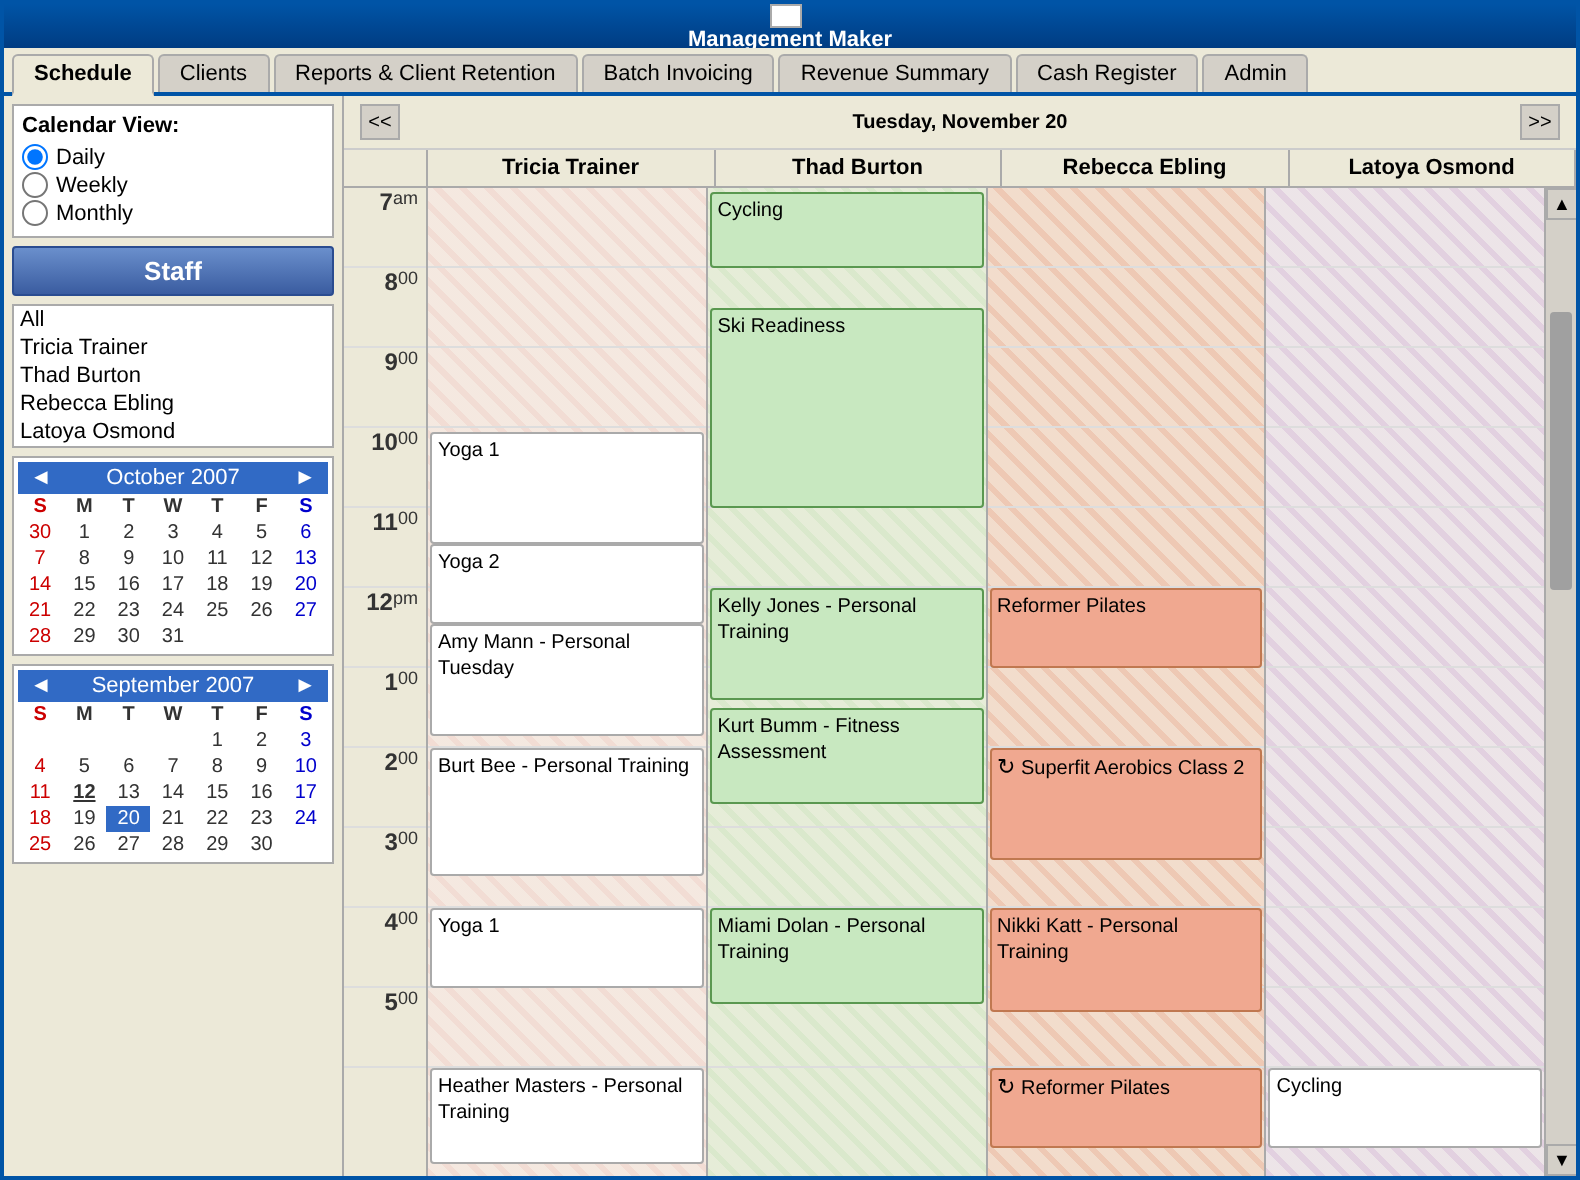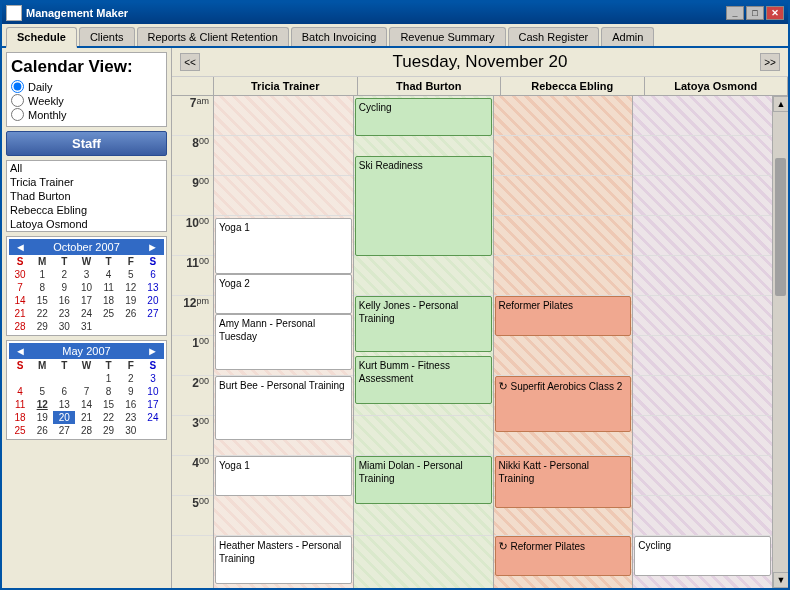--- a/index.html
+++ b/index.html
@@ -1,41 +1,41 @@
 <!DOCTYPE html>
 <html><head>
   <meta charset="utf-8">
   <style>
     * { box-sizing: border-box; margin: 0; padding: 0; font-family: 'Tahoma', 'Arial', sans-serif; font-size: 11px; }
     body { background: #d4d0c8; width: 790px; height: 590px; overflow: hidden; }
 
     
     .window { width: 790px; height: 590px; border: 2px solid #0054a6; background: #ece9d8; display: flex; flex-direction: column; }
-    .title-bar { background: linear-gradient(to bottom, #0054a6, #003c82); height: 22px; display: flex; align-items: center; padding: 0 4px; color: white; font-weight: bold; font-size: 12px; user-select: none; }
+    .title-bar { background: linear-gradient(to bottom, #0054a6, #003c82); height: 22px; display: flex; align-items: center; padding: 0 4px; color: white; font-weight: bold; font-size: 12px; user-select: none; flex-direction: column; }
     .title-bar-icon { width: 16px; height: 16px; margin-right: 4px; background: #fff; border: 1px solid #aaa; display: flex; align-items: center; justify-content: center; font-size: 9px; }
     .title-bar-controls { margin-left: auto; display: flex; gap: 2px; }
     .title-btn { width: 18px; height: 14px; background: #c0c0c0; border: 1px solid #888; display: flex; align-items: center; justify-content: center; font-size: 9px; cursor: pointer; color: #000; }
 
     
     .menu-bar { background: #ece9d8; height: 20px; display: flex; align-items: center; padding: 0 4px; border-bottom: 1px solid #aaa; }
     .menu-item { padding: 2px 8px; cursor: pointer; font-size: 11px; }
 
     
     .tab-bar { background: #ece9d8; display: flex; align-items: flex-end; padding: 3px 4px 0 4px; border-bottom: 2px solid #0054a6; }
     .tab { padding: 3px 10px; border: 1px solid #aaa; border-bottom: none; background: #d4d0c8; cursor: pointer; margin-right: 2px; font-size: 11px; border-radius: 3px 3px 0 0; }
     .tab.active { background: #ece9d8; border-bottom: 2px solid #ece9d8; font-weight: bold; margin-bottom: -2px; }
 
     
     .main-content { display: flex; flex: 1; overflow: hidden; }
 
     
     .left-panel { width: 170px; min-width: 170px; background: #ece9d8; border-right: 1px solid #aaa; padding: 4px; display: flex; flex-direction: column; gap: 4px; overflow: hidden; }
 
     .calendar-view-box { border: 1px solid #aaa; padding: 4px; background: #fff; }
-    .calendar-view-title { font-weight: bold; margin-bottom: 3px; font-size: 17px; }
+    .calendar-view-title { font-weight: bold; margin-bottom: 3px; font-size: 11px; }
     .radio-row { display: flex; align-items: center; gap: 4px; margin: 1px 0; font-size: 11px; }
     .radio-row input { margin: 0; }
 
     .staff-btn { background: linear-gradient(to bottom, #6a8fcc, #3a5ca0); color: white; font-weight: bold; text-align: center; padding: 4px; border: 1px solid #2a4c90; font-size: 13px; border-radius: 2px; cursor: pointer; }
 
     .staff-list { border: 1px solid #aaa; background: #fff; min-height: 60px; }
     .staff-list-item { padding: 1px 3px; cursor: pointer; font-size: 11px; }
     .staff-list-item.all { background: #fff; }
 
     .mini-cal { border: 1px solid #aaa; background: #fff; font-size: 10px; padding: 2px; }
@@ -46,21 +46,21 @@
     .mini-cal td { text-align: center; font-size: 10px; padding: 1px; cursor: pointer; color: #333; }
     .mini-cal td.today { background: #316ac5; color: white; }
     .mini-cal td.other-month { color: #aaa; }
     .mini-cal td.sat, .mini-cal th.sat { color: #0000cc; }
     .mini-cal td.sun, .mini-cal th.sun { color: #cc0000; }
 
     
     .schedule-area { flex: 1; display: flex; flex-direction: column; overflow: hidden; }
     .schedule-nav { display: flex; align-items: center; padding: 4px 8px; background: #ece9d8; border-bottom: 1px solid #ccc; }
     .nav-btn { width: 20px; height: 18px; background: #d4d0c8; border: 1px solid #aaa; cursor: pointer; display: flex; align-items: center; justify-content: center; font-size: 10px; }
-    .schedule-date { flex: 1; text-align: center; font-weight: normal; font-size: 17px; }
+    .schedule-date { flex: 1; text-align: center; font-weight: bold; font-size: 10px; }
     .schedule-grid-wrapper { flex: 1; overflow: hidden; display: flex; flex-direction: column; }
     .schedule-header { display: flex; background: #ece9d8; border-bottom: 1px solid #aaa; }
     .time-col-header { width: 42px; min-width: 42px; border-right: 1px solid #aaa; }
     .trainer-col-header { flex: 1; text-align: center; font-weight: bold; padding: 3px 2px; border-right: 1px solid #aaa; font-size: 11px; }
     .schedule-body { flex: 1; overflow-y: auto; overflow-x: hidden; display: flex; position: relative; }
     .time-col { width: 42px; min-width: 42px; border-right: 1px solid #aaa; background: #ece9d8; }
     .time-slot { height: 40px; display: flex; align-items: flex-start; justify-content: flex-end; padding-right: 4px; padding-top: 0; font-size: 11px; color: #333; border-bottom: 1px solid #ddd; position: relative; }
     .time-slot .hour { font-size: 12px; font-weight: bold; }
     .time-slot .min { font-size: 9px; vertical-align: super; }
     .trainer-cols { flex: 1; display: flex; position: relative; }
@@ -196,21 +196,21 @@
               <td></td>
               <td class="sat"></td>
             </tr>
           </tbody>
         </table>
       </div>
 
       <div class="mini-cal">
         <div class="mini-cal-header">
           <button class="mini-cal-nav">◄</button>
-          <span>May 2007</span>
+          <span>September 2007</span>
           <button class="mini-cal-nav">►</button>
         </div>
         <table>
           <thead>
             <tr>
               <th class="sun">S</th>
               <th>M</th>
               <th>T</th>
               <th>W</th>
               <th>T</th>

